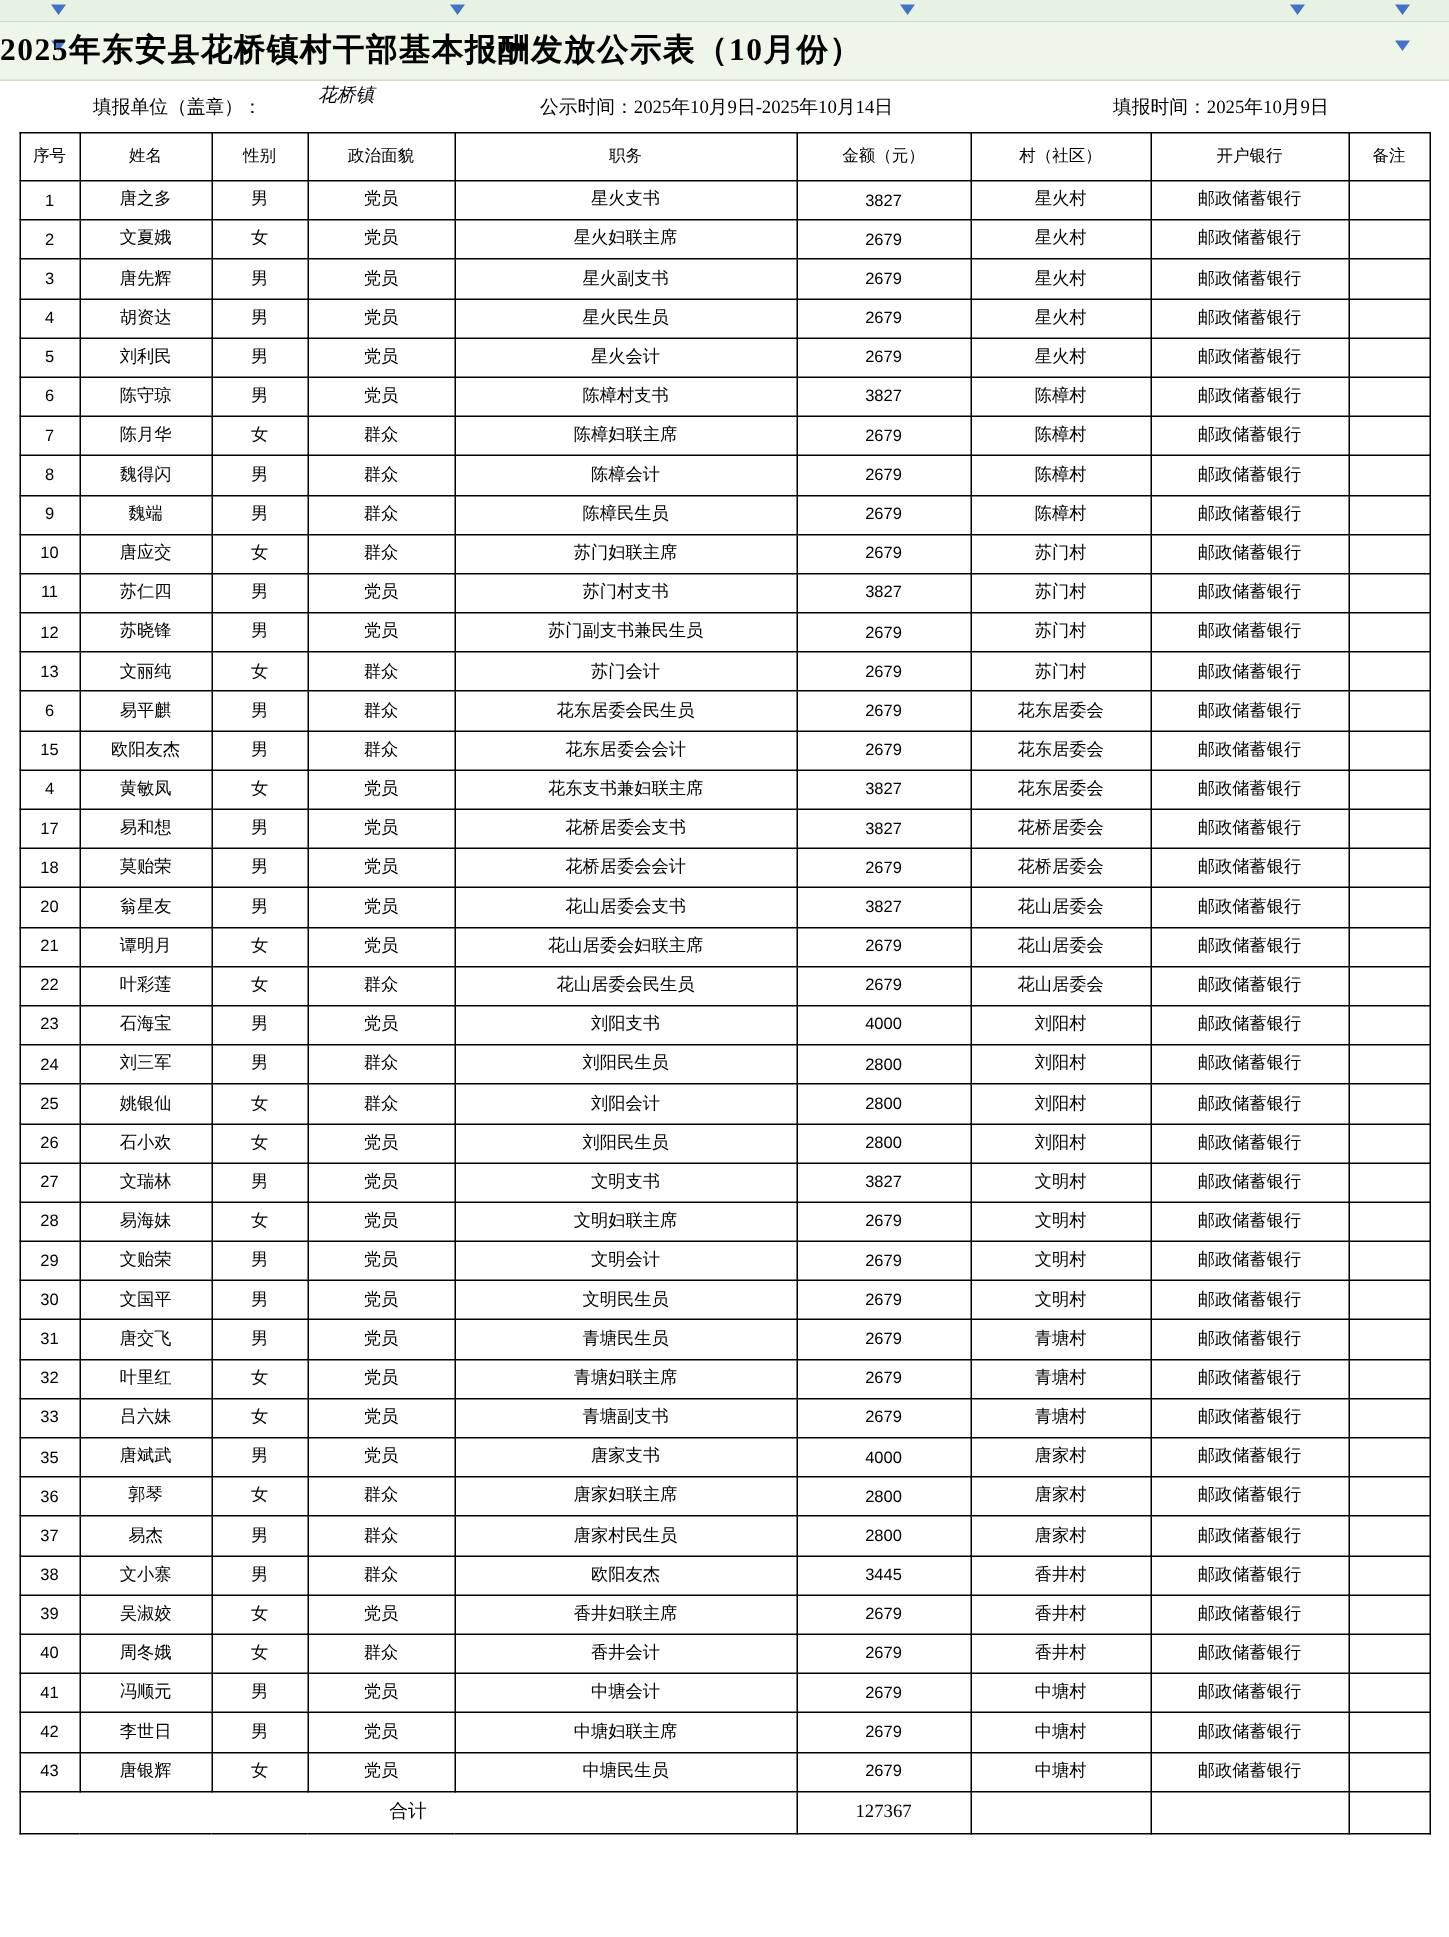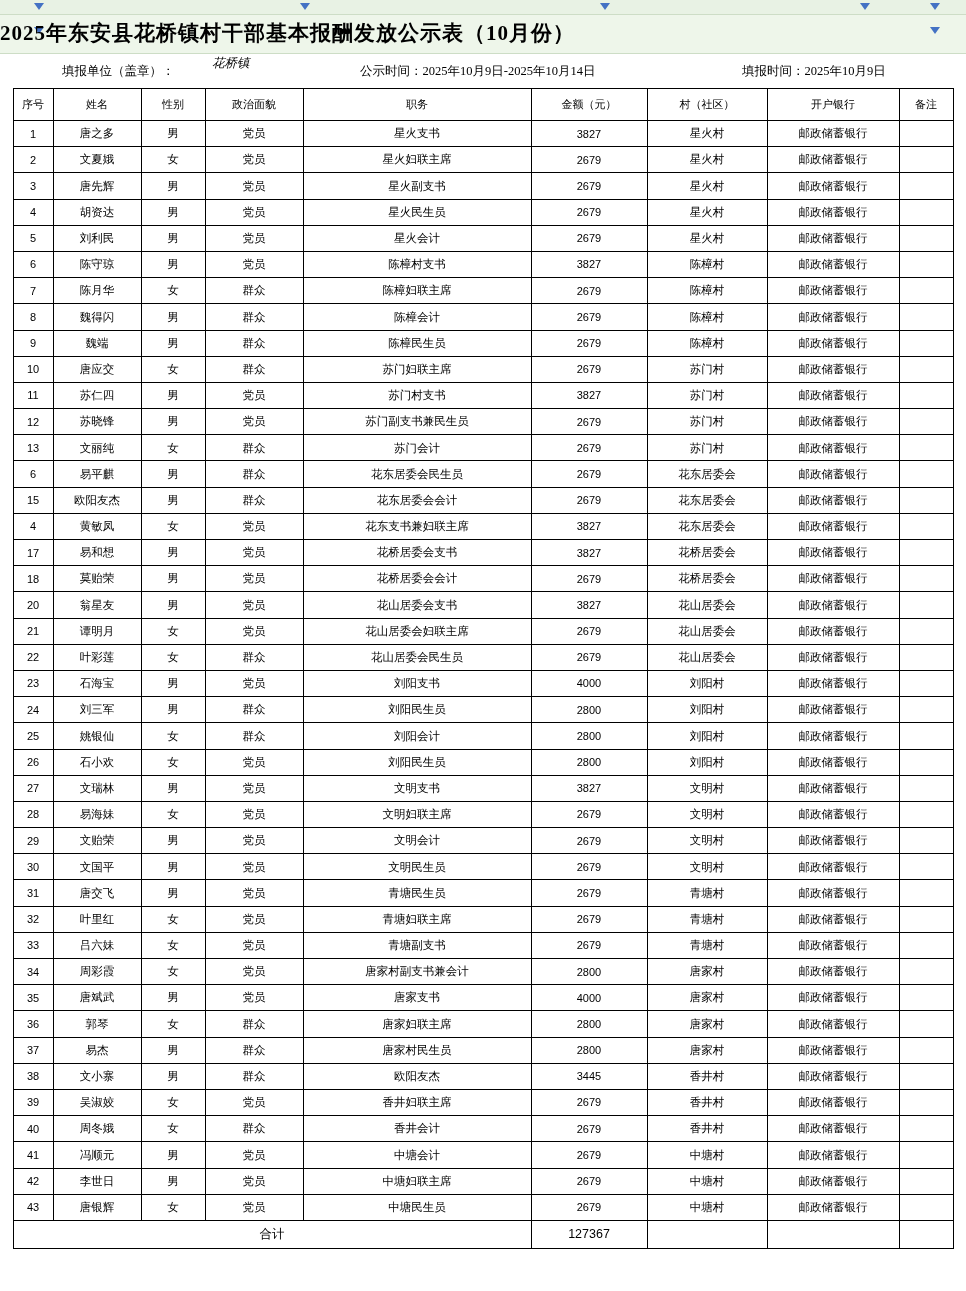--- a/index.html
+++ b/index.html
@@ -122,21 +122,21 @@
   .c8 { width: 54px; }
   td.num { font-family: "Liberation Sans", "DejaVu Sans", sans-serif; font-size: 11px; }
   tfoot td {
     height: 27px;
   }
   .foot-label {
     text-align: center;
     font-size: 12.5px;
   }
   .foot-total {
-    font-family: Liberation Sans, sans-serif;
+    font-family: Liberation Serif, serif;
     font-size: 12.5px;
   }
 </style>
 </head>
 <body>
 
 <div class="page">
 
   <div class="topbar">
     <span class="marker" style="left:34px;"></span>
@@ -531,31 +531,20 @@
           <td>吕六妹</td>
           <td>女</td>
           <td>党员</td>
           <td>青塘副支书</td>
           <td class="num">2679</td>
           <td>青塘村</td>
           <td>邮政储蓄银行</td>
           <td></td>
         </tr>
         <tr>
-          <td class="num">34</td>
-          <td>周彩霞</td>
-          <td>女</td>
-          <td>党员</td>
-          <td>唐家村副支书兼会计</td>
-          <td class="num">2800</td>
-          <td>唐家村</td>
-          <td>邮政储蓄银行</td>
-          <td></td>
-        </tr>
-        <tr>
           <td class="num">35</td>
           <td>唐斌武</td>
           <td>男</td>
           <td>党员</td>
           <td>唐家支书</td>
           <td class="num">4000</td>
           <td>唐家村</td>
           <td>邮政储蓄银行</td>
           <td></td>
         </tr>

